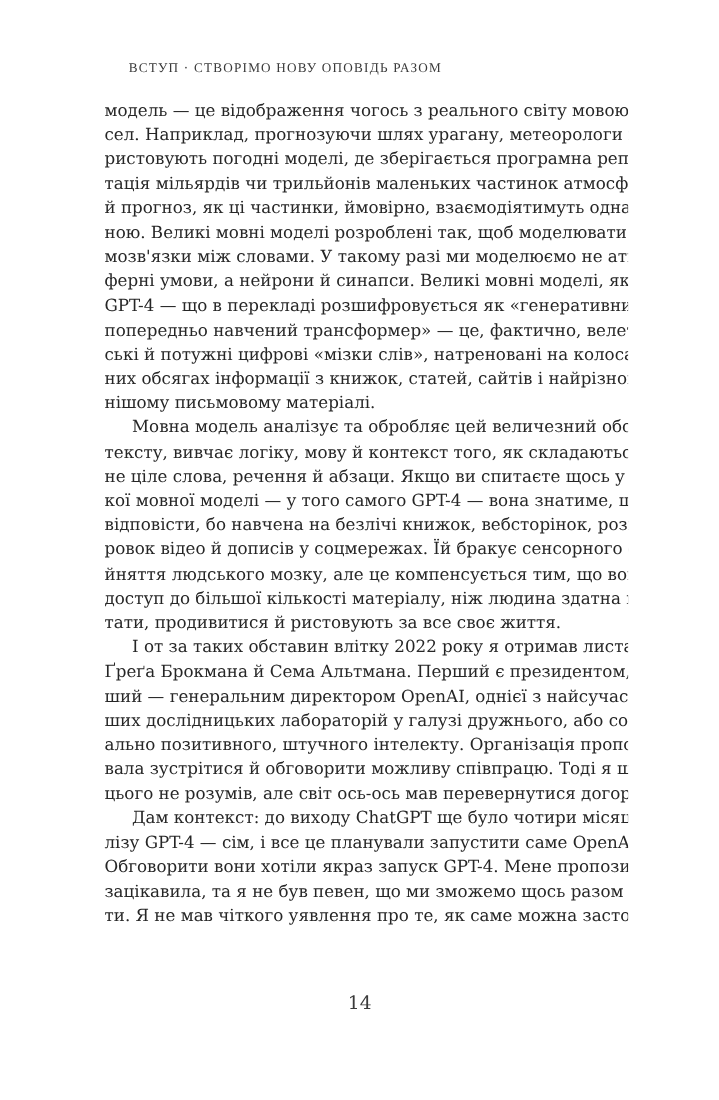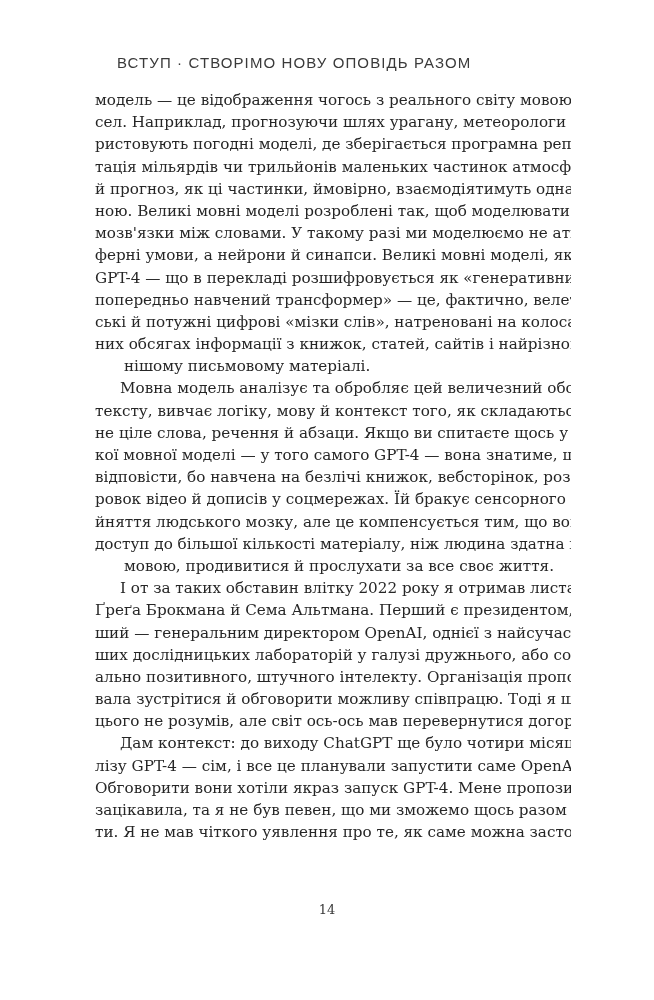--- a/index.html
+++ b/index.html
@@ -12,22 +12,22 @@
     height: 1000px;
     position: relative;
     overflow: hidden;
     font-family: "DejaVu Serif", "Liberation Serif", serif;
     color: #262626;
   }
   .running-header {
     position: absolute;
     left: 117px;
     top: 54px;
-    font-family: Liberation Sans, sans-serif;
-    font-size: 15px;
+    font-family: Liberation Serif, serif;
+    font-size: 12px;
     letter-spacing: 1.1px;
     color: #3a3a3a;
     white-space: nowrap;
   }
   .body-text {
     position: absolute;
     left: 95px;
     top: 89px;
     width: 476px;
   }
@@ -36,32 +36,31 @@
     height: 22.2px;
     line-height: 22.2px;
     font-size: 15.2px;
     text-align: justify;
     text-align-last: justify;
     white-space: nowrap;
     overflow: hidden;
   }
   .line.last {
     text-align-last: left;
-    margin-left: 29px;
   }
   .line.indent {
     padding-left: 25px;
   }
   .page-number {
     position: absolute;
     left: 0;
     width: 654px;
     top: 902px;
     text-align: center;
-    font-size: 13px;
+    font-size: 17px;
     color: #3a3a3a;
   }
 </style>
 </head>
 <body>
 
 <div class="running-header">ВСТУП · СТВОРІМО НОВУ ОПОВІДЬ РАЗОМ</div>
 
 <div class="body-text">
 
@@ -83,21 +82,21 @@
 
   <div>
     <span class="line indent">Мовна модель аналізує та обробляє цей величезний обсяг</span>
     <span class="line">тексту, вивчає логіку, мову й контекст того, як складаються в од-</span>
     <span class="line">не ціле слова, речення й абзаци. Якщо ви спитаєте щось у вели-</span>
     <span class="line">кої мовної моделі — у того самого GPT-4 — вона знатиме, що</span>
     <span class="line">відповісти, бо навчена на безлічі книжок, вебсторінок, розшиф-</span>
     <span class="line">ровок відео й дописів у соцмережах. Їй бракує сенсорного спри-</span>
     <span class="line">йняття людського мозку, але це компенсується тим, що вона має</span>
     <span class="line">доступ до більшої кількості матеріалу, ніж людина здатна прочи-</span>
-    <span class="line last">мовою, продивитися й прослухати за все своє життя.</span>
+    <span class="line last">тати, продивитися й ристовують за все своє життя.</span>
   </div>
 
   <div>
     <span class="line indent">І от за таких обставин влітку 2022 року я отримав листа від</span>
     <span class="line">Ґреґа Брокмана й Сема Альтмана. Перший є президентом, а ін-</span>
     <span class="line">ший — генеральним директором OpenAI, однієї з найсучасні-</span>
     <span class="line">ших дослідницьких лабораторій у галузі дружнього, або соці-</span>
     <span class="line">ально позитивного, штучного інтелекту. Організація пропону-</span>
     <span class="line">вала зустрітися й обговорити можливу співпрацю. Тоді я ще</span>
     <span class="line">цього не розумів, але світ ось-ось мав перевернутися догори</span>

